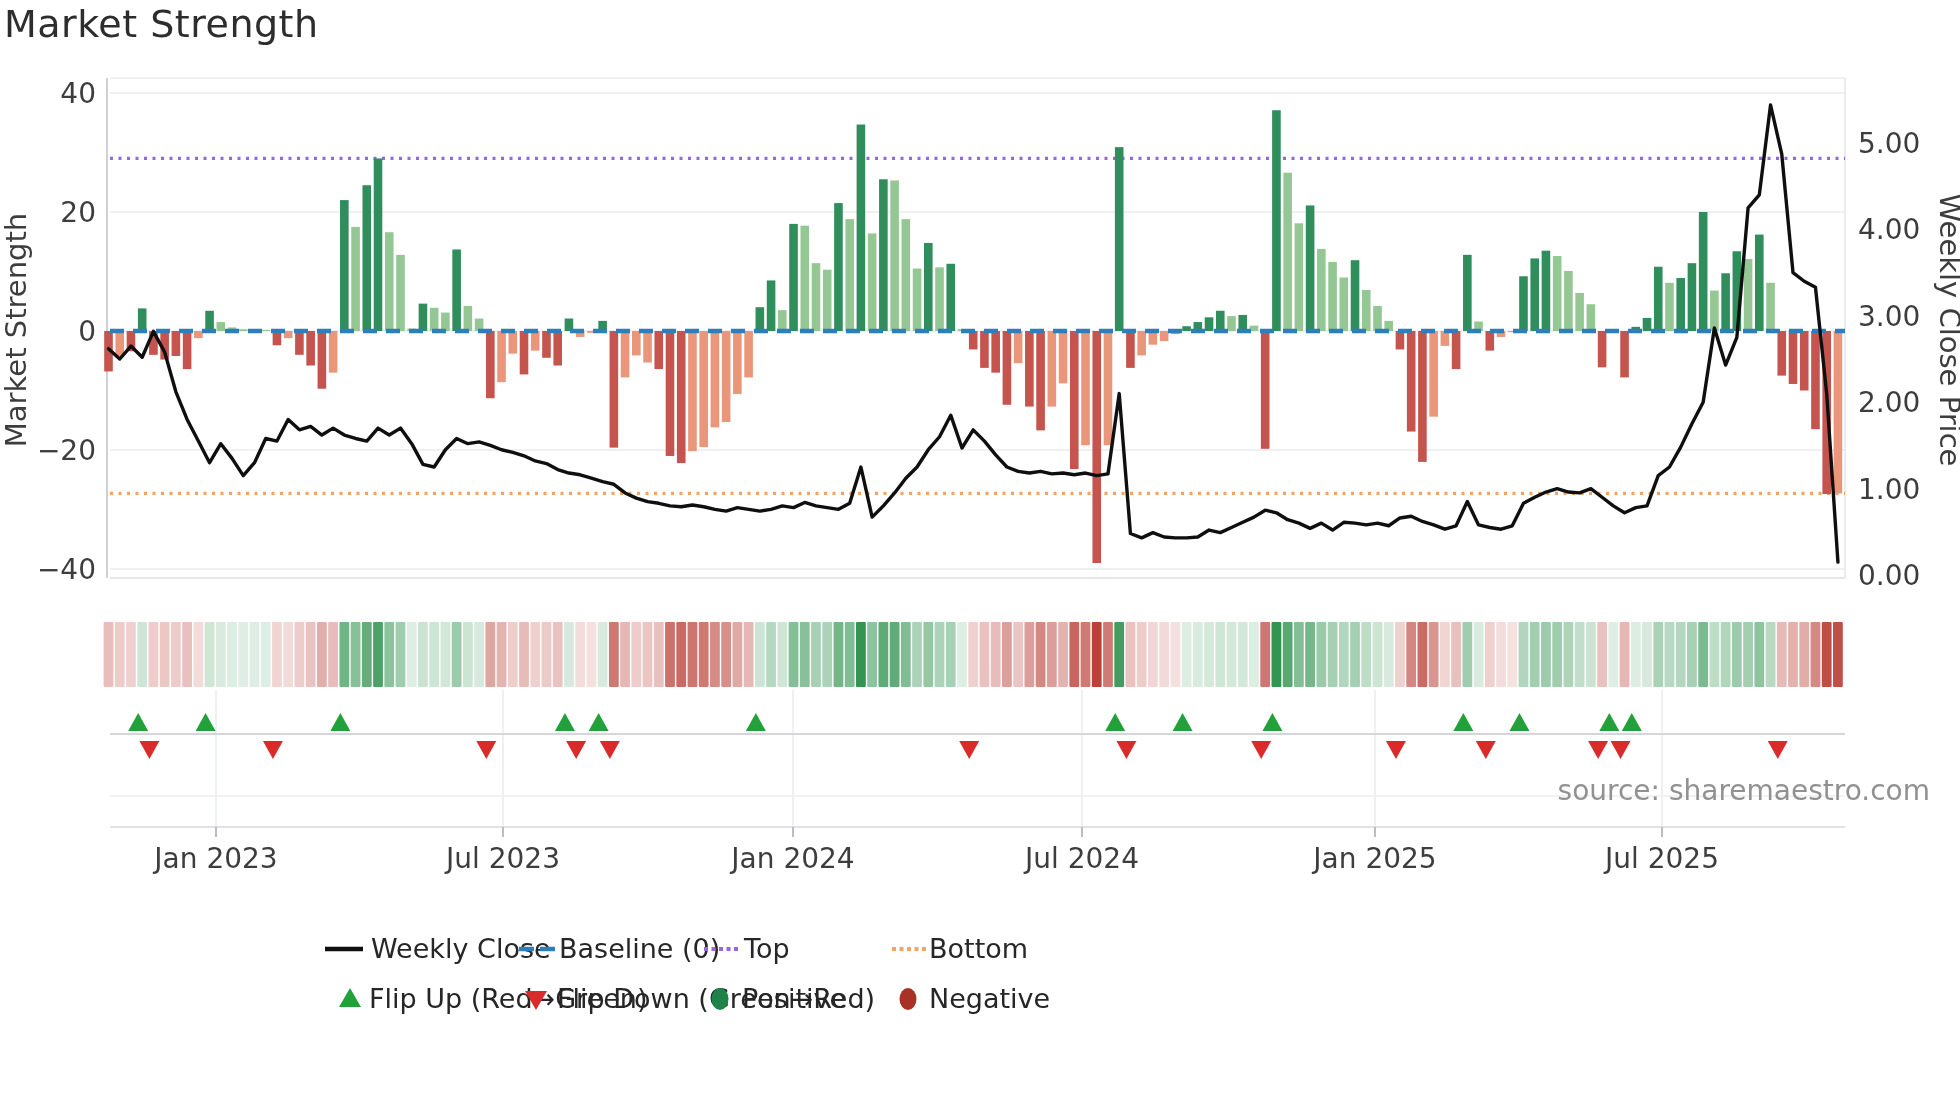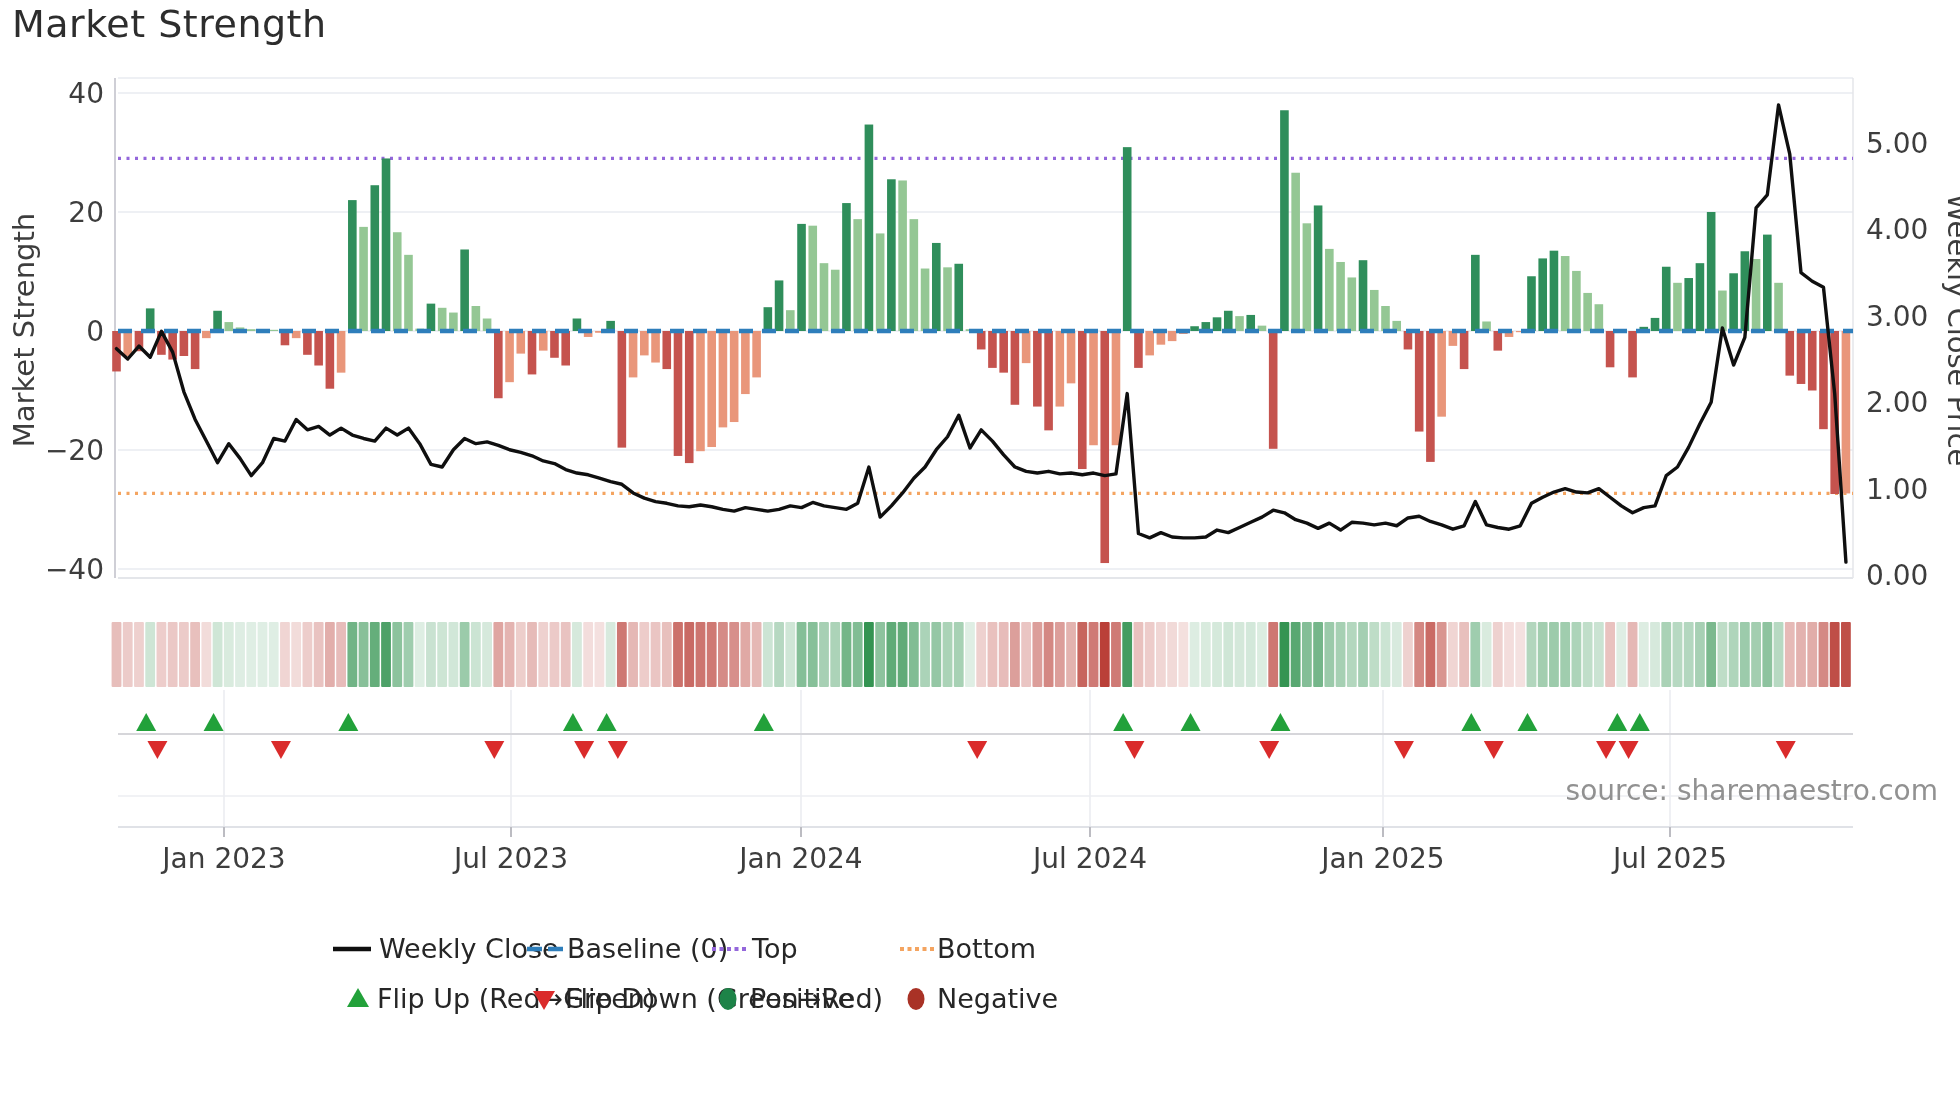--- a/index.html
+++ b/index.html
@@ -1,17 +1,17 @@
 <!DOCTYPE html>
 <html><head>
 <meta charset="utf-8">
 <style>
   html,body{margin:0;padding:0;background:#ffffff;}
   body{width:1960px;height:1102px;position:relative;font-family:"DejaVu Sans","Liberation Sans",sans-serif;overflow:hidden;}
-  #stage{position:absolute;left:0;top:0;width:1658px;height:1102px;margin-left:8px;}
+  #stage{position:absolute;left:0;top:0;width:1658px;height:1102px;}
   .title{position:absolute;left:4px;top:2px;font-size:38px;color:#2d2d2d;letter-spacing:0.5px;}
   svg text{font-family:"DejaVu Sans","Liberation Sans",sans-serif;}
 </style>
 </head>
 <body>
 
 <div id="stage">
   <div class="title">Market Strength</div>
   <svg id="chart" width="1960" height="1102" viewBox="0 0 1960 1102">
       <g>

